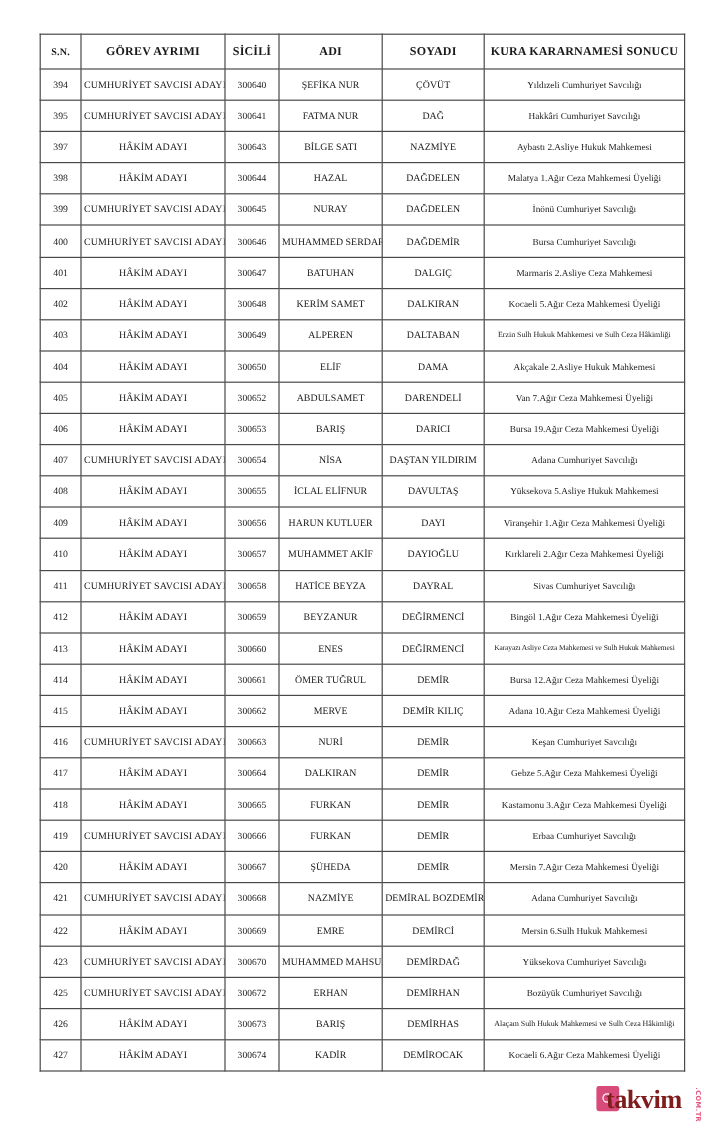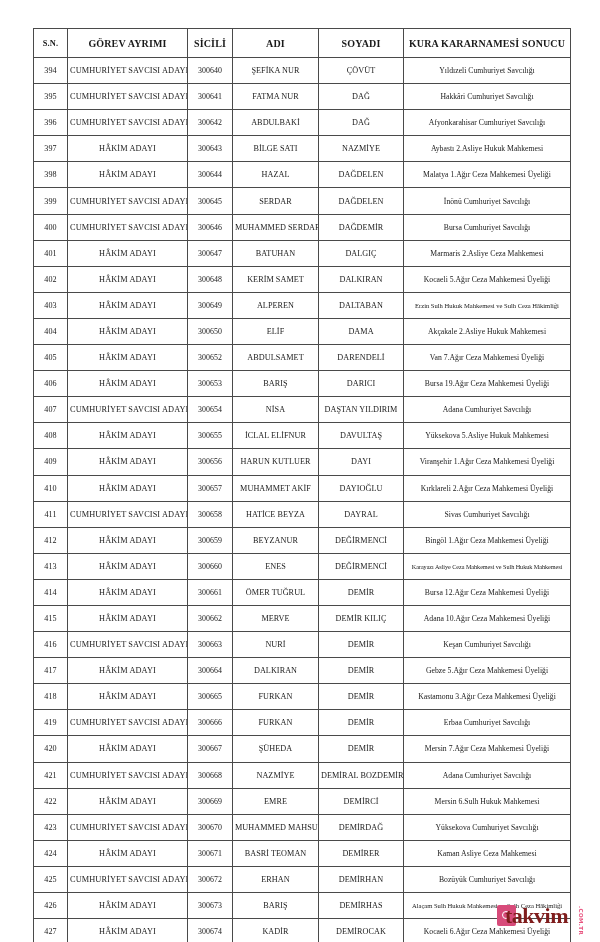--- a/index.html
+++ b/index.html
@@ -166,48 +166,40 @@
         </tr>
         <tr>
           <td class="c-sn">395</td>
           <td class="c-gorev">CUMHURİYET SAVCISI ADAYI</td>
           <td class="c-sicil">300641</td>
           <td class="c-adi">FATMA NUR</td>
           <td class="c-soyadi">DAĞ</td>
           <td class="c-sonuc">Hakkâri Cumhuriyet Savcılığı</td>
         </tr>
         <tr>
-          <td class="c-sn">396</td>
-          <td class="c-gorev">CUMHURİYET SAVCISI ADAYI</td>
-          <td class="c-sicil">300642</td>
-          <td class="c-adi">ABDULBAKİ</td>
-          <td class="c-soyadi">DAĞ</td>
-          <td class="c-sonuc">Afyonkarahisar Cumhuriyet Savcılığı</td>
-        </tr>
-        <tr>
           <td class="c-sn">397</td>
           <td class="c-gorev">HÂKİM ADAYI</td>
           <td class="c-sicil">300643</td>
           <td class="c-adi">BİLGE SATI</td>
           <td class="c-soyadi">NAZMİYE</td>
           <td class="c-sonuc">Aybastı 2.Asliye Hukuk Mahkemesi</td>
         </tr>
         <tr>
           <td class="c-sn">398</td>
           <td class="c-gorev">HÂKİM ADAYI</td>
           <td class="c-sicil">300644</td>
           <td class="c-adi">HAZAL</td>
           <td class="c-soyadi">DAĞDELEN</td>
           <td class="c-sonuc">Malatya 1.Ağır Ceza Mahkemesi Üyeliği</td>
         </tr>
         <tr>
           <td class="c-sn">399</td>
           <td class="c-gorev">CUMHURİYET SAVCISI ADAYI</td>
           <td class="c-sicil">300645</td>
-          <td class="c-adi">SERDAR</td>
+          <td class="c-adi">NURAY</td>
           <td class="c-soyadi">DAĞDELEN</td>
           <td class="c-sonuc">İnönü Cumhuriyet Savcılığı</td>
         </tr>
         <tr>
           <td class="c-sn">400</td>
           <td class="c-gorev">CUMHURİYET SAVCISI ADAYI</td>
           <td class="c-sicil">300646</td>
           <td class="c-adi">MUHAMMED SERDAR</td>
           <td class="c-soyadi">DAĞDEMİR</td>
           <td class="c-sonuc">Bursa Cumhuriyet Savcılığı</td>
@@ -388,28 +380,20 @@
           <td class="c-soyadi">DEMİRCİ</td>
           <td class="c-sonuc">Mersin 6.Sulh Hukuk Mahkemesi</td>
         </tr>
         <tr>
           <td class="c-sn">423</td>
           <td class="c-gorev">CUMHURİYET SAVCISI ADAYI</td>
           <td class="c-sicil">300670</td>
           <td class="c-adi">MUHAMMED MAHSUN</td>
           <td class="c-soyadi">DEMİRDAĞ</td>
           <td class="c-sonuc">Yüksekova Cumhuriyet Savcılığı</td>
-        </tr>
-        <tr>
-          <td class="c-sn">424</td>
-          <td class="c-gorev">HÂKİM ADAYI</td>
-          <td class="c-sicil">300671</td>
-          <td class="c-adi">BASRİ TEOMAN</td>
-          <td class="c-soyadi">DEMİRER</td>
-          <td class="c-sonuc">Kaman Asliye Ceza Mahkemesi</td>
         </tr>
         <tr>
           <td class="c-sn">425</td>
           <td class="c-gorev">CUMHURİYET SAVCISI ADAYI</td>
           <td class="c-sicil">300672</td>
           <td class="c-adi">ERHAN</td>
           <td class="c-soyadi">DEMİRHAN</td>
           <td class="c-sonuc">Bozüyük Cumhuriyet Savcılığı</td>
         </tr>
         <tr>

